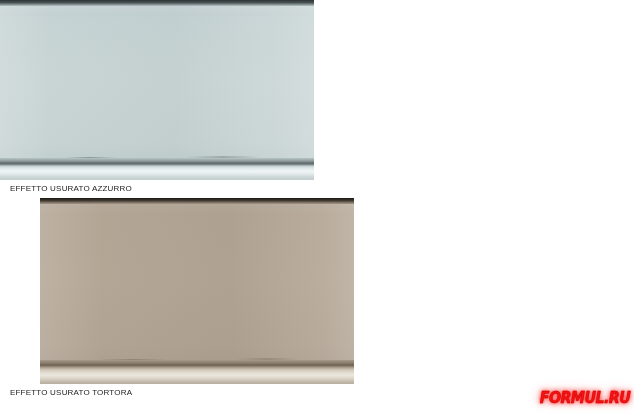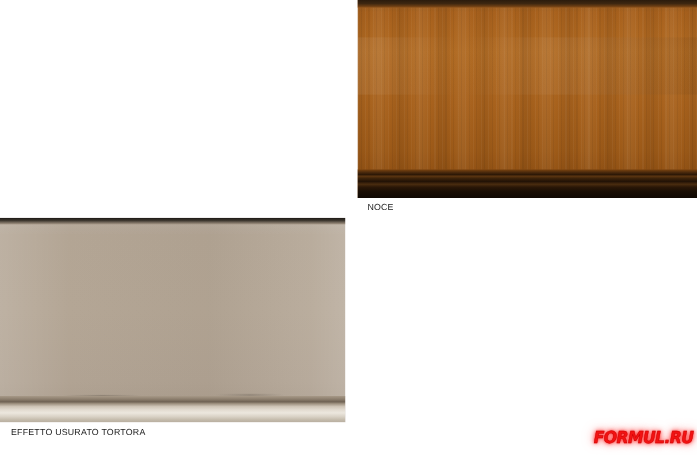--- a/index.html
+++ b/index.html
@@ -22,21 +22,21 @@
     background: #ffffff;
   }
 
   
   .cell {
     position: absolute;
     overflow: hidden;
   }
   .cell-tl { left: 0px;   top: 0px;   width: 314px; height: 198px; }
   .cell-tr { left: 325px; top: 0px;   width: 309px; height: 198px; }
-  .cell-bl { left: 0px;   top: 198px; width: 314px; height: 216px; }
+  .cell-bl { left: 0px;   top: 198px; width: 314px; height: 216px; padding-left: 40px; }
   .cell-br { left: 325px; top: 198px; width: 309px; height: 216px; }
 
   .swatch {
     position: relative;
     width: 100%;
     overflow: hidden;
     display: block;
   }
   .cell-tl .swatch, .cell-tr .swatch { height: 180px; }
   .cell-bl .swatch, .cell-br .swatch { height: 186px; }
@@ -276,34 +276,38 @@
     transform: scaleX(0.95);
     transform-origin: right bottom;
     white-space: nowrap;
   }
 </style>
 </head>
 <body>
 
 <div class="sheet">
 
-
-  <div class="cell cell-tr">
+  <div class="cell cell-tl">
     <div class="swatch">
-      <div class="face face-noce"></div>
-      <div class="sheen sheen-dark"></div>
-      <div class="cap cap-noce"></div>
-      <div class="scuff" style="left:0; right:0; top:34px; height:52px;
-                  background:linear-gradient(to right, rgba(255,255,255,0.07), rgba(255,255,255,0.0) 30%, rgba(255,255,255,0.05) 58%, rgba(0,0,0,0.05) 100%);"></div>
-      <div class="molding molding-noce"></div>
+      <div class="face face-azzurro"></div>
+      <div class="sheen sheen-light"></div>
+      <div class="cap cap-azzurro"></div>
+      <div class="scuff" style="left:64px; bottom:21px; width:52px; height:2px;
+                  background:linear-gradient(to right, rgba(120,130,130,0), rgba(96,106,108,0.55), rgba(120,130,130,0));"></div>
+      <div class="scuff" style="left:186px; bottom:22px; width:74px; height:2px;
+                  background:linear-gradient(to right, rgba(120,130,130,0), rgba(110,120,122,0.45), rgba(120,130,130,0));"></div>
+      <div class="scuff" style="left:236px; bottom:6px; width:58px; height:4px;
+                  background:linear-gradient(to right, rgba(255,255,255,0), rgba(190,200,202,0.55), rgba(255,255,255,0));"></div>
+      <div class="molding molding-azzurro"></div>
     </div>
     <div class="caption">
-      <span class="caption-text">NOCE</span>
+      <span class="caption-text">EFFETTO USURATO AZZURRO</span>
     </div>
   </div>
+
 
   <div class="cell cell-bl">
     <div class="swatch">
       <div class="face face-tortora"></div>
       <div class="sheen sheen-light" style="opacity:0.35;"></div>
       <div class="cap cap-tortora"></div>
       <div class="scuff" style="left:58px; bottom:23px; width:70px; height:2px;
                   background:linear-gradient(to right, rgba(120,110,98,0), rgba(108,98,86,0.45), rgba(120,110,98,0));"></div>
       <div class="scuff" style="left:196px; bottom:24px; width:62px; height:2px;
                   background:linear-gradient(to right, rgba(120,110,98,0), rgba(116,106,94,0.4), rgba(120,110,98,0));"></div>

